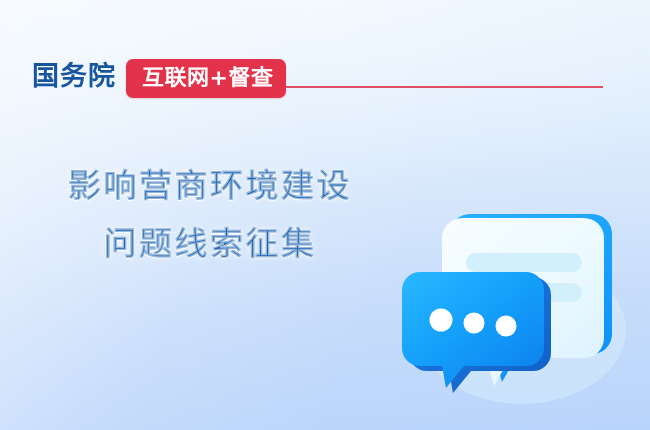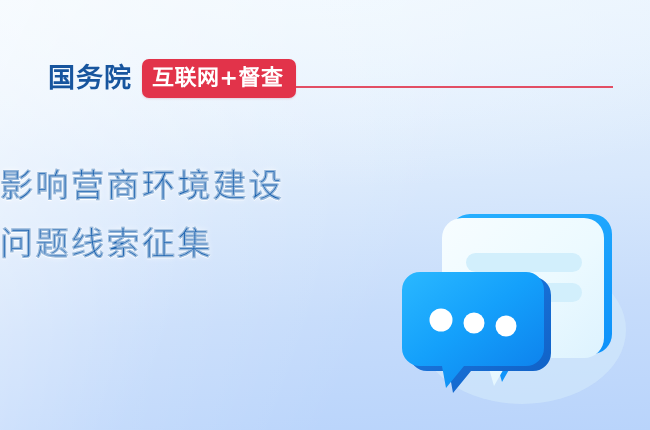--- a/index.html
+++ b/index.html
@@ -36,39 +36,39 @@
     position: absolute;
     left: 0;
     top: 56px;
     width: 650px;
     height: 44px;
     display: flex;
     align-items: center;
   }
 
   .gov-label {
-    margin-left: 48px;
+    margin-left: 32px;
     color: #17559e;
     font-size: 27px;
     font-weight: 700;
     letter-spacing: 1px;
     line-height: 1;
     white-space: nowrap;
-    font-family: Liberation Sans, sans-serif;
+    font-family: Liberation Mono, monospace;
   }
 
   .badge {
     margin-left: 10px;
     background: #e2334a;
     color: #ffffff;
     font-size: 22px;
     font-weight: 700;
     letter-spacing: 0.5px;
     line-height: 1;
-    padding: 8px 13px 9px 10px;
+    padding: 8px 13px 9px 16px;
     border-radius: 7px;
     white-space: nowrap;
     box-shadow: 0 1px 2px rgba(200,40,60,0.18);
   }
 
   .header-rule {
     flex: 0 0 auto;
     width: 317px;
     height: 2px;
     background: #e2455c;
@@ -76,21 +76,21 @@
     margin-top: 17px;
     opacity: 0.95;
   }
 
   
   .title-block {
     position: absolute;
     left: 0;
     top: 166px;
     width: 420px;
-    text-align: left;
+    text-align: center;
     line-height: 1.22;
     user-select: none;
   }
 
   .title-line {
     color: #1860ae;
     font-size: 33px;
     font-weight: 700;
     letter-spacing: 2.5px;
     white-space: nowrap;

